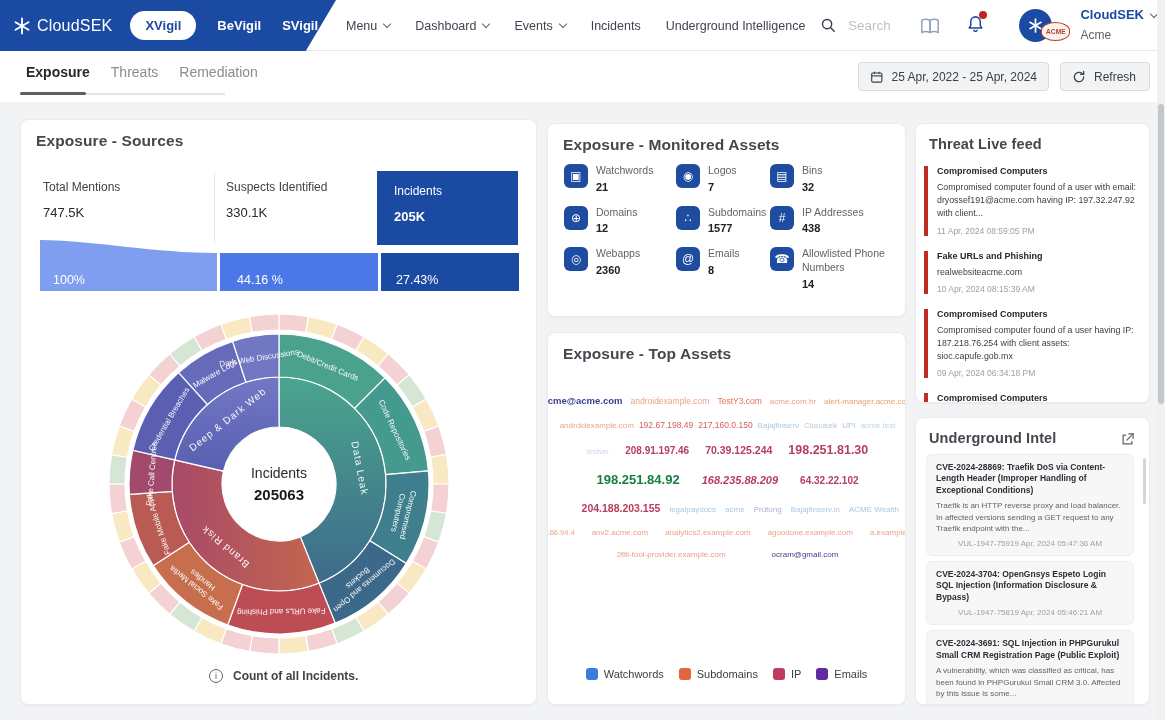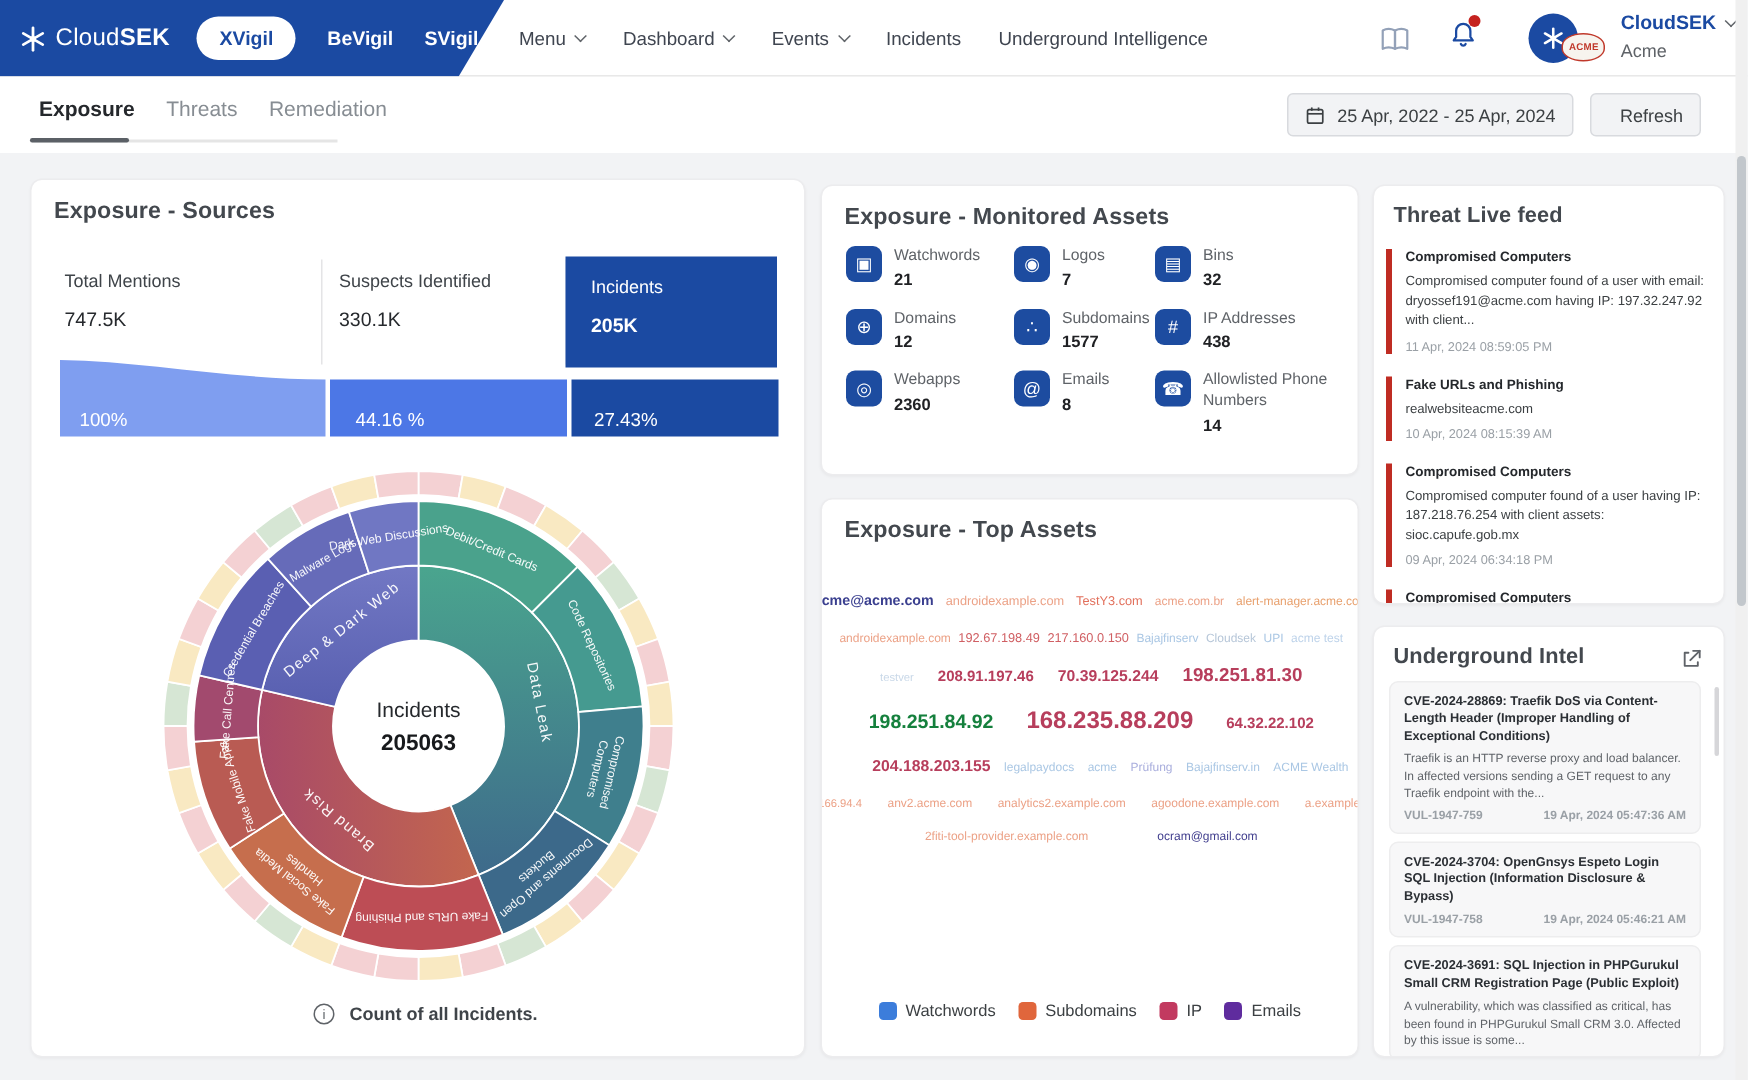--- a/index.html
+++ b/index.html
@@ -6,21 +6,21 @@
     background:#f2f3f5;font-family:"Liberation Sans","DejaVu Sans",sans-serif;
     -webkit-font-smoothing:antialiased;position:relative;}
   *{box-sizing:border-box;}
   
   .navbar{position:absolute;left:0;top:0;width:1165px;height:51px;background:#fff;
     border-bottom:1px solid #e8e8e8;z-index:20;}
   .brand-band{position:absolute;left:0;top:0;width:336px;height:51px;background:#1b4aa2;
     clip-path:polygon(0 0,100% 0,91% 100%,0 100%);display:flex;align-items:center;padding-left:12px;}
   .logo{display:flex;align-items:center;gap:5px;color:#fff;}
   .logo-text{font-size:16px;letter-spacing:.2px;}
-  .logo-text b{font-weight:bold;}
+  .logo-text b{font-weight:normal;}
   .prod-wrap{display:flex;align-items:center;margin-left:8px;}
   .prod{color:#fff;font-weight:bold;font-size:13px;margin-left:21px;cursor:pointer;}
   .prod.active{background:#fff;color:#1b4aa2;padding:7px 15px;border-radius:17px;margin-left:10px;}
   .nav-links{position:absolute;left:346px;top:0;height:51px;display:flex;align-items:center;gap:25px;}
   .nav-link{font-size:12.5px;color:#3f4550;display:flex;align-items:center;gap:7px;cursor:pointer;white-space:nowrap;}
   .chev{width:6px;height:6px;border-right:1.5px solid #5f6368;border-bottom:1.5px solid #5f6368;
     transform:rotate(45deg);margin-top:-3px;}
   .search{position:absolute;left:820px;top:0;height:51px;display:flex;align-items:center;gap:11px;cursor:text;}
   .search-ph{color:#bcc1c9;font-size:13.5px;}
   .icon-area{position:absolute;left:920px;top:0;height:51px;display:flex;align-items:center;gap:26px;}
@@ -37,21 +37,21 @@
   
   .tabbar{position:absolute;left:0;top:51px;width:1165px;height:51px;background:#fff;z-index:10;}
   .tabs{position:absolute;left:26px;top:0;height:42px;display:flex;align-items:center;gap:21px;}
   .tab{font-size:14px;color:#878d93;cursor:pointer;}
   .tab.active{color:#25282c;font-weight:bold;}
   .tab-track{position:absolute;left:20px;top:42px;width:205px;height:2px;background:#e5e5e5;}
   .tab-active-line{position:absolute;left:20px;top:41px;width:66px;height:3px;background:#5b6066;border-radius:2px;}
   .toolbar-btn{position:absolute;height:29px;background:#f2f3f5;border:1px solid #d8dade;border-radius:4px;
     display:flex;align-items:center;gap:8px;font-size:12px;color:#3c4043;padding:0 11px;cursor:pointer;white-space:nowrap;}
   #date-btn{left:858px;top:11px;width:191px;}
-  #refresh-btn{left:1060px;top:11px;width:74px;}
+  #refresh-btn{left:1060px;top:11px;width:90px;}
   
   .card{position:absolute;background:#fff;border:1px solid #ececee;border-radius:8px;
     box-shadow:0 1px 2px rgba(0,0,0,.04);overflow:hidden;}
   .card-title{position:absolute;left:15px;top:12px;font-size:15.5px;font-weight:bold;color:#43484e;letter-spacing:.1px;}
   #card-sources{left:20px;top:119px;width:517px;height:586px;}
   .src-divider{position:absolute;top:53px;width:1px;height:70px;background:#e4e4e6;}
   .src-col{position:absolute;top:60px;}
   .src-label{font-size:12px;color:#3f4449;}
   .src-value{font-size:13px;color:#26292d;margin-top:11px;}
   .src-tile{position:absolute;left:356px;top:51px;width:141px;height:74px;padding:13px 0 0 17px;}
@@ -91,21 +91,21 @@
   .feed-cat{font-size:9px;font-weight:bold;color:#25282c;margin-bottom:5px;}
   .feed-text{font-size:8.8px;color:#3c4043;line-height:1.5;}
   .feed-time{font-size:8.5px;color:#9aa0a6;margin-top:5px;}
   
   #card-intel{left:915px;top:417px;width:235px;height:288px;}
   .intel-link{position:absolute;right:14px;top:14px;cursor:pointer;}
   .intel-list{position:absolute;left:10px;top:36px;width:208px;}
   .intel-entry{background:#f7f7f8;border:1px solid #ededee;border-radius:6px;padding:7px 9px;margin-bottom:5px;cursor:pointer;}
   .intel-title{font-size:8.5px;font-weight:bold;color:#2b2f34;line-height:1.35;}
   .intel-desc{font-size:8px;color:#5f6368;line-height:1.4;margin-top:4px;}
-  .intel-meta{display:flex;justify-content:space-between;margin-top:5px;font-size:8px;color:#9aa0a6;font-weight:bold;}
+  .intel-meta{display:flex;justify-content:center;margin-top:5px;font-size:8px;color:#9aa0a6;}
   .intel-scrollbar{position:absolute;right:3px;top:40px;width:3px;height:46px;background:#d6d6d9;border-radius:2px;}
   
   .page-scrollbar{position:absolute;right:0;top:0;width:8px;height:720px;background:#f0f0f0;z-index:30;}
   .page-scroll-thumb{position:absolute;right:1px;top:104px;width:6px;height:300px;background:#c2c7cc;border-radius:3px;}
 </style>
 </head>
 <body>
 
 <header class="navbar">
   <div class="brand-band">
@@ -139,20 +139,27 @@
         <span>Events</span>
         <span class="chev"></span>
       </span>
       <span class="nav-link">
         <span>Incidents</span>
       </span>
       <span class="nav-link">
         <span>Underground Intelligence</span>
       </span>
     </nav>
+  <div class="search">
+    <svg width="17" height="17" viewBox="0 0 24 24" fill="none" stroke="#333c49" stroke-width="2" stroke-linecap="round">
+      <circle cx="10" cy="10" r="6.5"></circle>
+        <line x1="15.5" y1="15.5" x2="20" y2="20"></line>
+      </svg>
+    <span class="search-ph">Search</span>
+  </div>
   <div class="icon-area">
     <svg width="20" height="18" viewBox="0 0 24 22" fill="none" stroke="#93a1b8" stroke-width="1.8" stroke-linejoin="round">
       <path d="M2 4c3-1.6 6.5-1.6 10 0v15c-3.5-1.6-7-1.6-10 0z"></path>
       <path d="M22 4c-3-1.6-6.5-1.6-10 0v15c3.5-1.6 7-1.6 10 0z"></path>
       </svg>
     <span class="bell-wrap">
       <svg width="19" height="20" viewBox="0 0 24 24" fill="none" stroke="#1b4aa2" stroke-width="1.9" stroke-linejoin="round" stroke-linecap="round">
         <path d="M12 3a6 6 0 0 0-6 6v5l-2 3h16l-2-3V9a6 6 0 0 0-6-6z"></path>
         <path d="M10 20a2.2 2.2 0 0 0 4 0"></path>
         </svg>
@@ -412,21 +419,21 @@
         <span style="color: rgb(190, 211, 234); font-size: 8px;">acme test</span>
       </div>
       <div class="cloud-row" style="margin-top: 13px; gap: 16px;">
         <span style="color: rgb(201, 216, 232); font-size: 7.5px;">testver</span>
         <span style="color: rgb(183, 62, 92); font-size: 10px; font-weight: bold;">208.91.197.46</span>
         <span style="color: rgb(183, 62, 92); font-size: 10.5px; font-weight: bold;">70.39.125.244</span>
         <span style="color: rgb(183, 62, 92); font-size: 12.5px; font-weight: bold;">198.251.81.30</span>
       </div>
       <div class="cloud-row" style="margin-top: 15px; gap: 22px;">
         <span style="color: #15803d; font-size: 13px; font-weight: bold;">198.251.84.92</span>
-        <span style="color: rgb(183, 62, 92); font-size: 16px; font-weight: bold;">168.235.88.209</span>
+        <span style="color: rgb(183, 62, 92); font-size: 11px; font-weight: bold; font-style: italic;">168.235.88.209</span>
         <span style="color: rgb(183, 62, 92); font-size: 10px; font-weight: bold;">64.32.22.102</span>
       </div>
       <div class="cloud-row" style="margin-top: 15px; gap: 9px; justify-content: flex-end;">
         <span style="color: rgb(183, 62, 92); font-size: 10.5px; font-weight: bold;">204.188.203.155</span>
         <span style="color: rgb(170, 199, 228); font-size: 8px;">legalpaydocs</span>
         <span style="color: rgb(170, 199, 228); font-size: 8px;">acme</span>
         <span style="color: rgb(169, 174, 221); font-size: 8px;">Prüfung</span>
         <span style="color: rgb(170, 199, 228); font-size: 8px;">Bajajfinserv.in</span>
         <span style="color: rgb(170, 199, 228); font-size: 8px;">ACME Wealth</span>
       </div>

